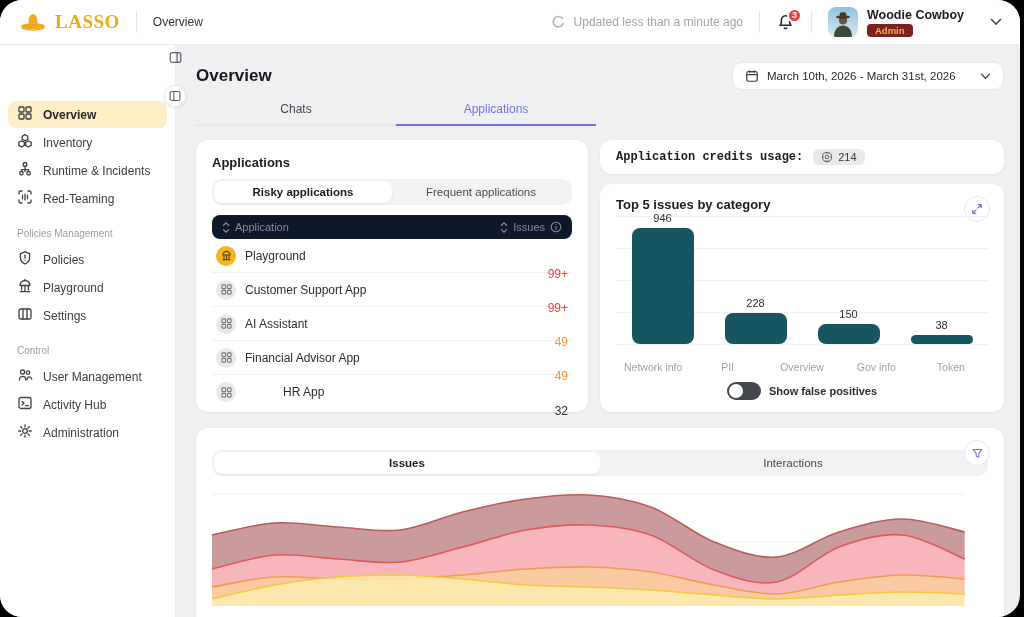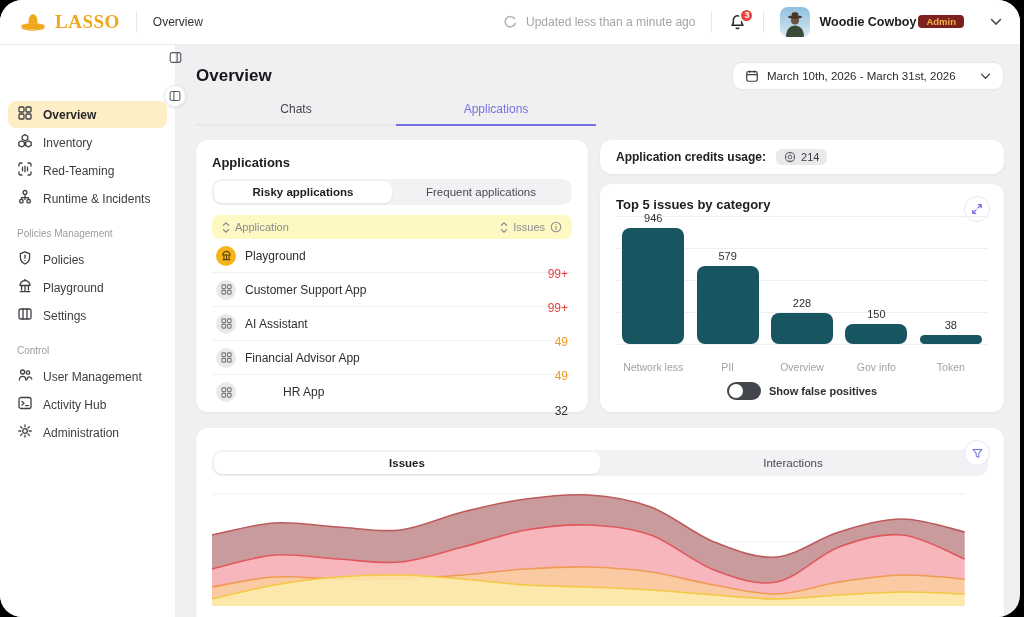--- a/index.html
+++ b/index.html
@@ -19,21 +19,21 @@
   .breadcrumb { font-size:12px; color:#323237; }
   .hdr-right { margin-left:auto; display:flex; align-items:center; }
   .updated { color:#a3a3a9; font-size:12px; margin-left:8px; }
   .icon-btn { background:none; border:none; cursor:pointer; display:flex; align-items:center; }
   .bell-wrap { position:relative; }
   .nbadge { position:absolute; top:-5px; right:-7px; background:#e8433e; color:#fff;
             font-size:9px; font-weight:bold; width:15px; height:15px; border-radius:50%;
             border:2px solid #fff; display:flex; align-items:center; justify-content:center; }
   .user { display:flex; align-items:center; gap:9px; cursor:pointer; }
   .avatar { width:30px; height:30px; border-radius:8px; overflow:hidden; display:block; }
-  .user-meta { display:flex; flex-direction:row; gap:2px; }
+  .user-meta { display:flex; flex-direction:column; gap:2px; }
   .user-name { font-size:12.5px; font-weight:600; color:#202024; }
   .user-role { background:#7d2120; color:#f2b544; font-size:9.5px; font-weight:bold;
                padding:1px 8px; border-radius:4px; align-self:flex-start; }
   .hdr-chevron { margin-left:26px; }
 
   
   .bodyrow { flex:1; display:flex; min-height:0; }
   aside { width:176px; background:#fff; border-right:1px solid #ececee; position:relative;
           padding-top:56px; flex:0 0 auto; z-index:2; }
   .collapse-a { position:absolute; top:6px; right:-7px; color:#5a5a60; }
@@ -65,37 +65,37 @@
   .card { background:#fff; border-radius:12px; box-shadow:0 1px 3px rgba(16,24,40,.05); }
 
   
   .apps-card { width:392px; height:272px; padding:15px 16px; flex:0 0 auto; }
   .card-title { font-size:13px; font-weight:600; color:#202024; }
   .seg { display:flex; background:#f2f2f4; border-radius:10px; padding:2px; margin-top:9px; }
   .seg .opt { flex:1; text-align:center; line-height:22px; font-size:11.5px; color:#4a4a50;
               border-radius:8px; cursor:pointer; }
   .seg .opt.active { background:#fff; font-weight:600; color:#1e1e22;
                      box-shadow:0 1px 2px rgba(0,0,0,.08); }
-  .thead { display:flex; align-items:center; background:#fef9c3; border-radius:8px;
+  .thead { display:flex; align-items:center; background:#0f172a; border-radius:8px;
            height:24px; margin-top:10px; padding:0 10px; color:#8b8b91; font-size:11px; }
   .th { display:flex; align-items:center; gap:5px; }
   .th.right { margin-left:auto; }
   .trow { display:flex; align-items:center; height:34px; gap:9px; padding:0 4px;
           border-bottom:1px solid #f1f1f3; cursor:pointer; }
   .trow:last-child { border-bottom:none;gap:47px; }
   .row-icon { width:20px; height:20px; border-radius:50%; background:#e9e9eb; color:#7b7b80;
               display:flex; align-items:center; justify-content:center; flex:0 0 auto; }
   .row-icon.icon-playground { background:#f6b519; color:#5b4708; }
   .row-name { color:#2e2e33; }
   .row-val { margin-left:auto; font-weight:500;margin-top:37px; }
 
   
   .right-col { flex:1; display:flex; flex-direction:column; gap:10px; min-width:0; }
   .credits { height:34px; display:flex; align-items:center; gap:10px; padding:0 16px; }
-  .credits-label { font-size:12px; font-weight:600; color:#202024; }
+  .credits-label { font-size:12px; font-weight:600; color:#202024;font-family:Liberation Mono, monospace; }
   .pill { display:flex; align-items:center; gap:5px; background:#e9e9eb; border-radius:6px;
           padding:2px 8px; font-size:11px; color:#3c3c41; }
   .top5 { flex:1; padding:13px 16px 10px; position:relative; }
   .circle-btn { position:absolute; top:12px; right:14px; width:26px; height:26px;
                 border-radius:50%; background:#fff; border:1px solid #e6e6fb; color:#7472e3;
                 display:flex; align-items:center; justify-content:center; cursor:pointer; }
   .chart-plot { position:relative; height:146px; display:flex; }
   .gline { position:absolute; left:0; right:0; height:1px; background:#efeff2; }
   .slot { flex:1; display:flex; flex-direction:column; align-items:center;
           justify-content:flex-end; padding-bottom:14px; position:relative; z-index:1; }
@@ -203,33 +203,33 @@
           <div class="side-item">
             <span><svg width="16" height="16" viewBox="0 0 16 16" fill="none" stroke="#3f3f46" stroke-width="1.3" stroke-linecap="round" stroke-linejoin="round">
                 <path d="M8 1.6 L10.8 3.2 V6.2 L8 7.8 L5.2 6.2 V3.2 Z"></path>
                 <path d="M4.6 7.8 L7.4 9.4 V12.4 L4.6 14 L1.8 12.4 V9.4 Z"></path>
                 <path d="M11.4 7.8 L14.2 9.4 V12.4 L11.4 14 L8.6 12.4 V9.4 Z"></path>
               </svg></span>
             <span>Inventory</span>
           </div>
           <div class="side-item">
             <span><svg width="16" height="16" viewBox="0 0 16 16" fill="none" stroke="#3f3f46" stroke-width="1.3" stroke-linecap="round" stroke-linejoin="round">
-                <path d="M5 2 H3.5 A1.5 1.5 0 0 0 2 3.5 V5 M11 2 H12.5 A1.5 1.5 0 0 1 14 3.5 V5 M5 14 H3.5 A1.5 1.5 0 0 1 2 12.5 V11 M11 14 H12.5 A1.5 1.5 0 0 0 14 12.5 V11"></path>
-                <path d="M5.5 6.2 V9.8 M8 5.2 V10.8 M10.5 6.2 V9.8"></path>
-              </svg></span>
-            <span>Red-Teaming</span>
-          </div>
-          <div class="side-item">
-            <span><svg width="16" height="16" viewBox="0 0 16 16" fill="none" stroke="#3f3f46" stroke-width="1.3" stroke-linecap="round" stroke-linejoin="round">
                 <circle cx="8" cy="3.4" r="1.9"></circle>
                 <path d="M8 5.3 V7.6 M4.5 10.4 V8.6 H11.5 V10.4 M8 7.6 V10.4"></path>
                 <rect x="2.8" y="10.6" width="3.2" height="3.2" rx="0.8"></rect>
                 <rect x="10" y="10.6" width="3.2" height="3.2" rx="0.8"></rect>
               </svg></span>
             <span>Runtime &amp; Incidents</span>
+          </div>
+          <div class="side-item">
+            <span><svg width="16" height="16" viewBox="0 0 16 16" fill="none" stroke="#3f3f46" stroke-width="1.3" stroke-linecap="round" stroke-linejoin="round">
+                <path d="M5 2 H3.5 A1.5 1.5 0 0 0 2 3.5 V5 M11 2 H12.5 A1.5 1.5 0 0 1 14 3.5 V5 M5 14 H3.5 A1.5 1.5 0 0 1 2 12.5 V11 M11 14 H12.5 A1.5 1.5 0 0 0 14 12.5 V11"></path>
+                <path d="M5.5 6.2 V9.8 M8 5.2 V10.8 M10.5 6.2 V9.8"></path>
+              </svg></span>
+            <span>Red-Teaming</span>
           </div>
           <div class="sec-label">Policies Management</div>
           <div class="side-item">
             <span><svg width="16" height="16" viewBox="0 0 16 16" fill="none" stroke="#3f3f46" stroke-width="1.3" stroke-linecap="round" stroke-linejoin="round">
                 <path d="M8 1.8 L12.6 3.6 V7.4 C12.6 10.4 10.6 12.7 8 14 C5.4 12.7 3.4 10.4 3.4 7.4 V3.6 Z"></path>
                 <path d="M8 5.2 V8.2"></path>
                 <circle cx="8" cy="10.4" r="0.6" fill="#3f3f46" stroke="none"></circle>
               </svg></span>
             <span>Policies</span>
           </div>
@@ -406,38 +406,34 @@
                 <div class="gline" style="top: 4px;"></div>
                 <div class="gline" style="top: 36px;"></div>
                 <div class="gline" style="top: 68px;"></div>
                 <div class="gline" style="top: 100px;"></div>
                 <div class="gline" style="top: 132px;"></div>
                 <div class="slot">
                   <span class="bar-val">946</span>
                   <div class="bar" style="height:128px;background:#175660"></div>
                 </div>
                 <div class="slot">
-                  <span class="bar-val">579</span>
-                  <div class="bar" style="height:78px;background:#175660"></div>
-                </div>
-                <div class="slot">
                   <span class="bar-val">228</span>
                   <div class="bar" style="height:31px;background:#175660"></div>
                 </div>
                 <div class="slot">
                   <span class="bar-val">150</span>
                   <div class="bar" style="height:20px;background:#175660"></div>
                 </div>
                 <div class="slot">
                   <span class="bar-val">38</span>
                   <div class="bar" style="height:9px;background:#175660"></div>
                 </div>
               </div>
             <div class="cat-row" id="barcats">
-                <div class="cat">Network less</div>
+                <div class="cat">Network info</div>
                 <div class="cat">PII</div>
                 <div class="cat">Overview</div>
                 <div class="cat">Gov info</div>
                 <div class="cat">Token</div>
               </div>
             <div class="toggle-row">
               <span class="toggle">
                   <span class="knob"></span>
                 </span>
               <span class="toggle-label">Show false positives</span>

